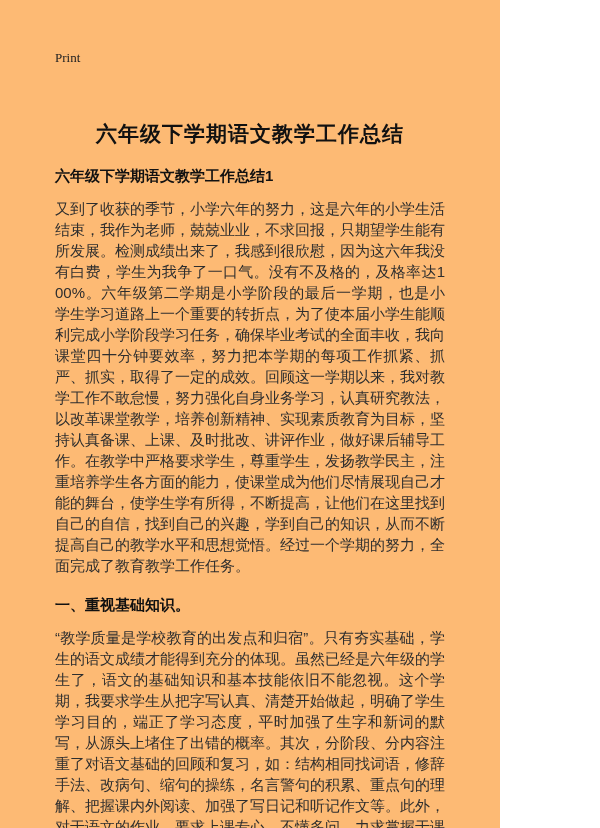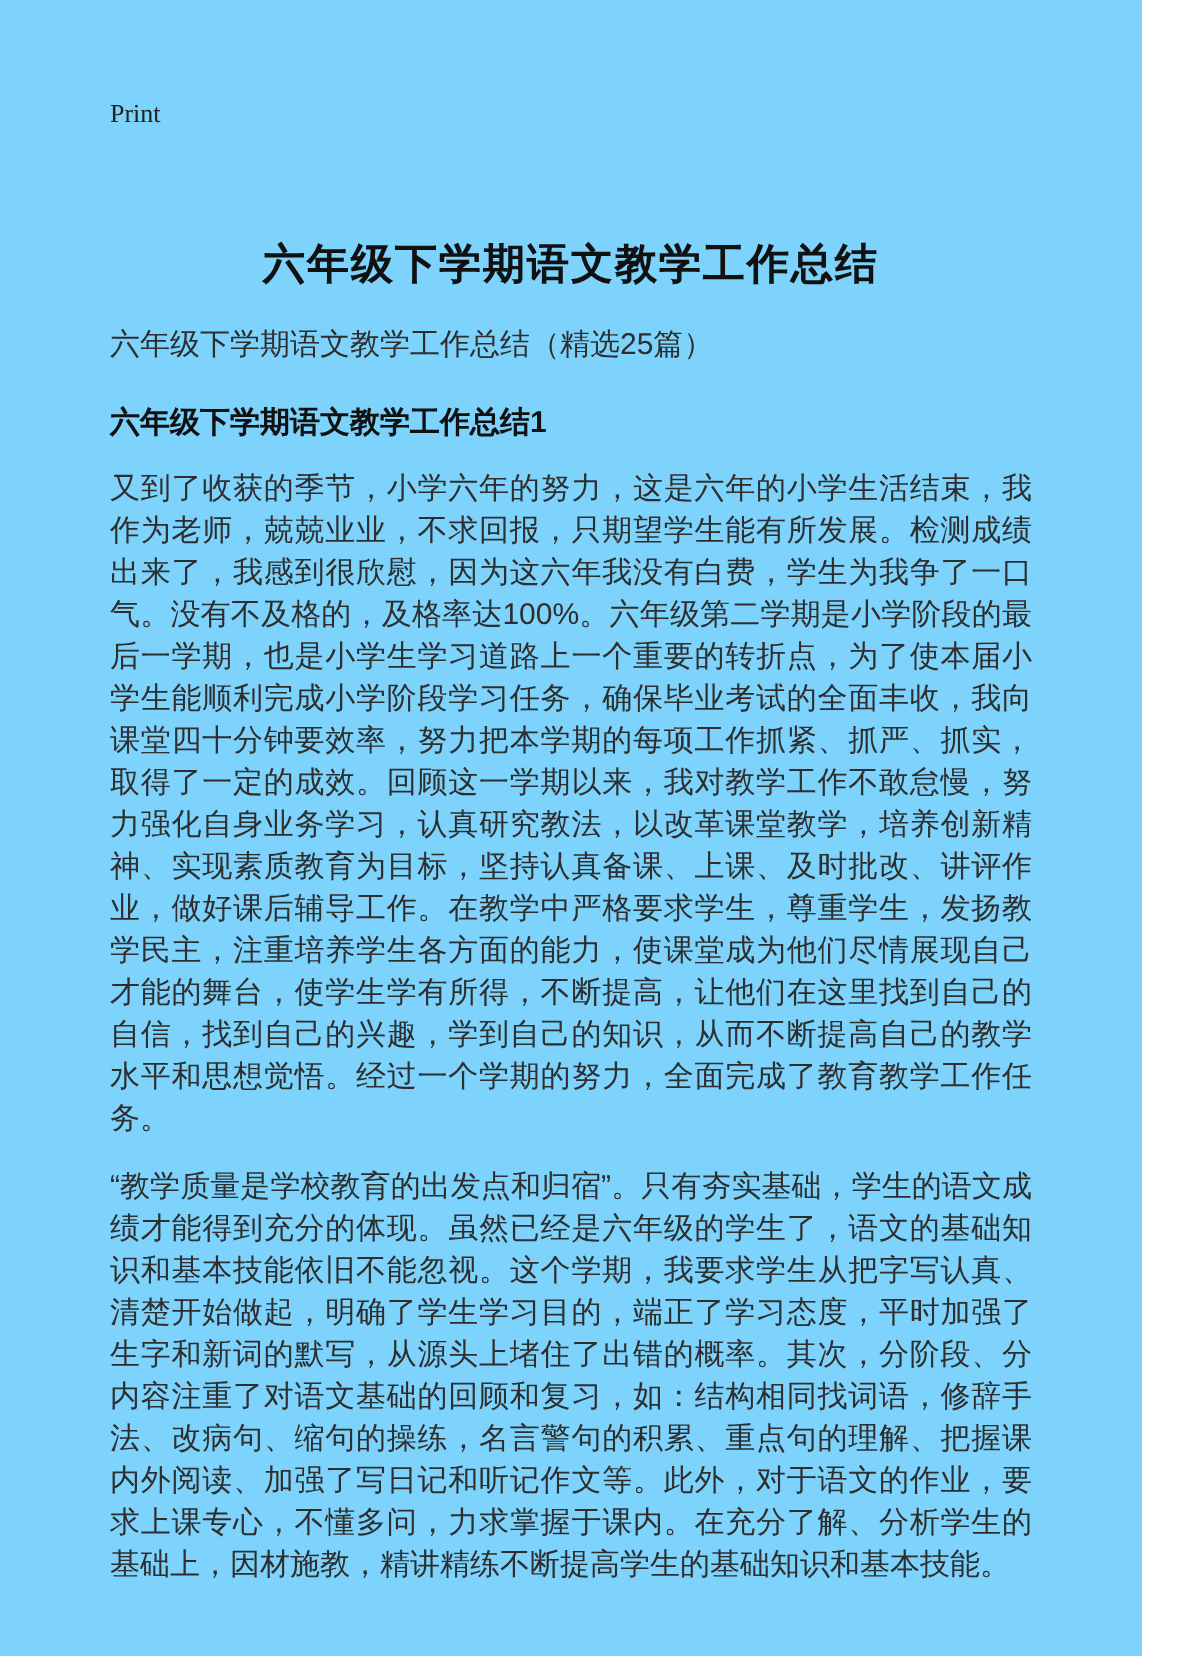--- a/index.html
+++ b/index.html
@@ -4,24 +4,24 @@
 <style>
   * { margin: 0; padding: 0; box-sizing: border-box; }
   html, body {
     width: 600px;
     height: 828px;
     background: #ffffff;
     overflow: hidden;
     font-family: "Liberation Sans", "DejaVu Sans", sans-serif;
   }
   .page {
-    width: 571px;
+    width: 500px;
     height: 828px;
     padding: 48px 55px 0 55px;
-    background: #7dd3fc;
+    background: #fdba74;
   }
   .print-link {
     font-family: "Liberation Serif", "DejaVu Serif", serif;
     font-size: 13px;
     color: #222222;
     display: inline-block;
     margin-bottom: 22px;
     text-decoration: none;
     cursor: pointer;
   }
@@ -60,25 +60,25 @@
 </style>
 </head>
 <body>
 
 <div class="page">
 
   <a class="print-link">Print</a>
 
   <h1 class="doc-title">六年级下学期语文教学工作总结</h1>
 
-  <div class="subtitle">六年级下学期语文教学工作总结（精选25篇）</div>
 
 
   <h2 class="section-heading">六年级下学期语文教学工作总结1</h2>
 
   <p class="body-para">又到了收获的季节，小学六年的努力，这是六年的小学生活结束，我作为老师，兢兢业业，不求回报，只期望学生能有所发展。检测成绩出来了，我感到很欣慰，因为这六年我没有白费，学生为我争了一口气。没有不及格的，及格率达100%。六年级第二学期是小学阶段的最后一学期，也是小学生学习道路上一个重要的转折点，为了使本届小学生能顺利完成小学阶段学习任务，确保毕业考试的全面丰收，我向课堂四十分钟要效率，努力把本学期的每项工作抓紧、抓严、抓实，取得了一定的成效。回顾这一学期以来，我对教学工作不敢怠慢，努力强化自身业务学习，认真研究教法，以改革课堂教学，培养创新精神、实现素质教育为目标，坚持认真备课、上课、及时批改、讲评作业，做好课后辅导工作。在教学中严格要求学生，尊重学生，发扬教学民主，注重培养学生各方面的能力，使课堂成为他们尽情展现自己才能的舞台，使学生学有所得，不断提高，让他们在这里找到自己的自信，找到自己的兴趣，学到自己的知识，从而不断提高自己的教学水平和思想觉悟。经过一个学期的努力，全面完成了教育教学工作任务。</p>
 
+  <h2 class="section-heading">一、重视基础知识。</h2>
 
   <p class="body-para">“教学质量是学校教育的出发点和归宿”。只有夯实基础，学生的语文成绩才能得到充分的体现。虽然已经是六年级的学生了，语文的基础知识和基本技能依旧不能忽视。这个学期，我要求学生从把字写认真、清楚开始做起，明确了学生学习目的，端正了学习态度，平时加强了生字和新词的默写，从源头上堵住了出错的概率。其次，分阶段、分内容注重了对语文基础的回顾和复习，如：结构相同找词语，修辞手法、改病句、缩句的操练，名言警句的积累、重点句的理解、把握课内外阅读、加强了写日记和听记作文等。此外，对于语文的作业，要求上课专心，不懂多问，力求掌握于课内。在充分了解、分析学生的基础上，因材施教，精讲精练不断提高学生的基础知识和基本技能。</p>
 
   
 
 </div>
 
 </body></html>

